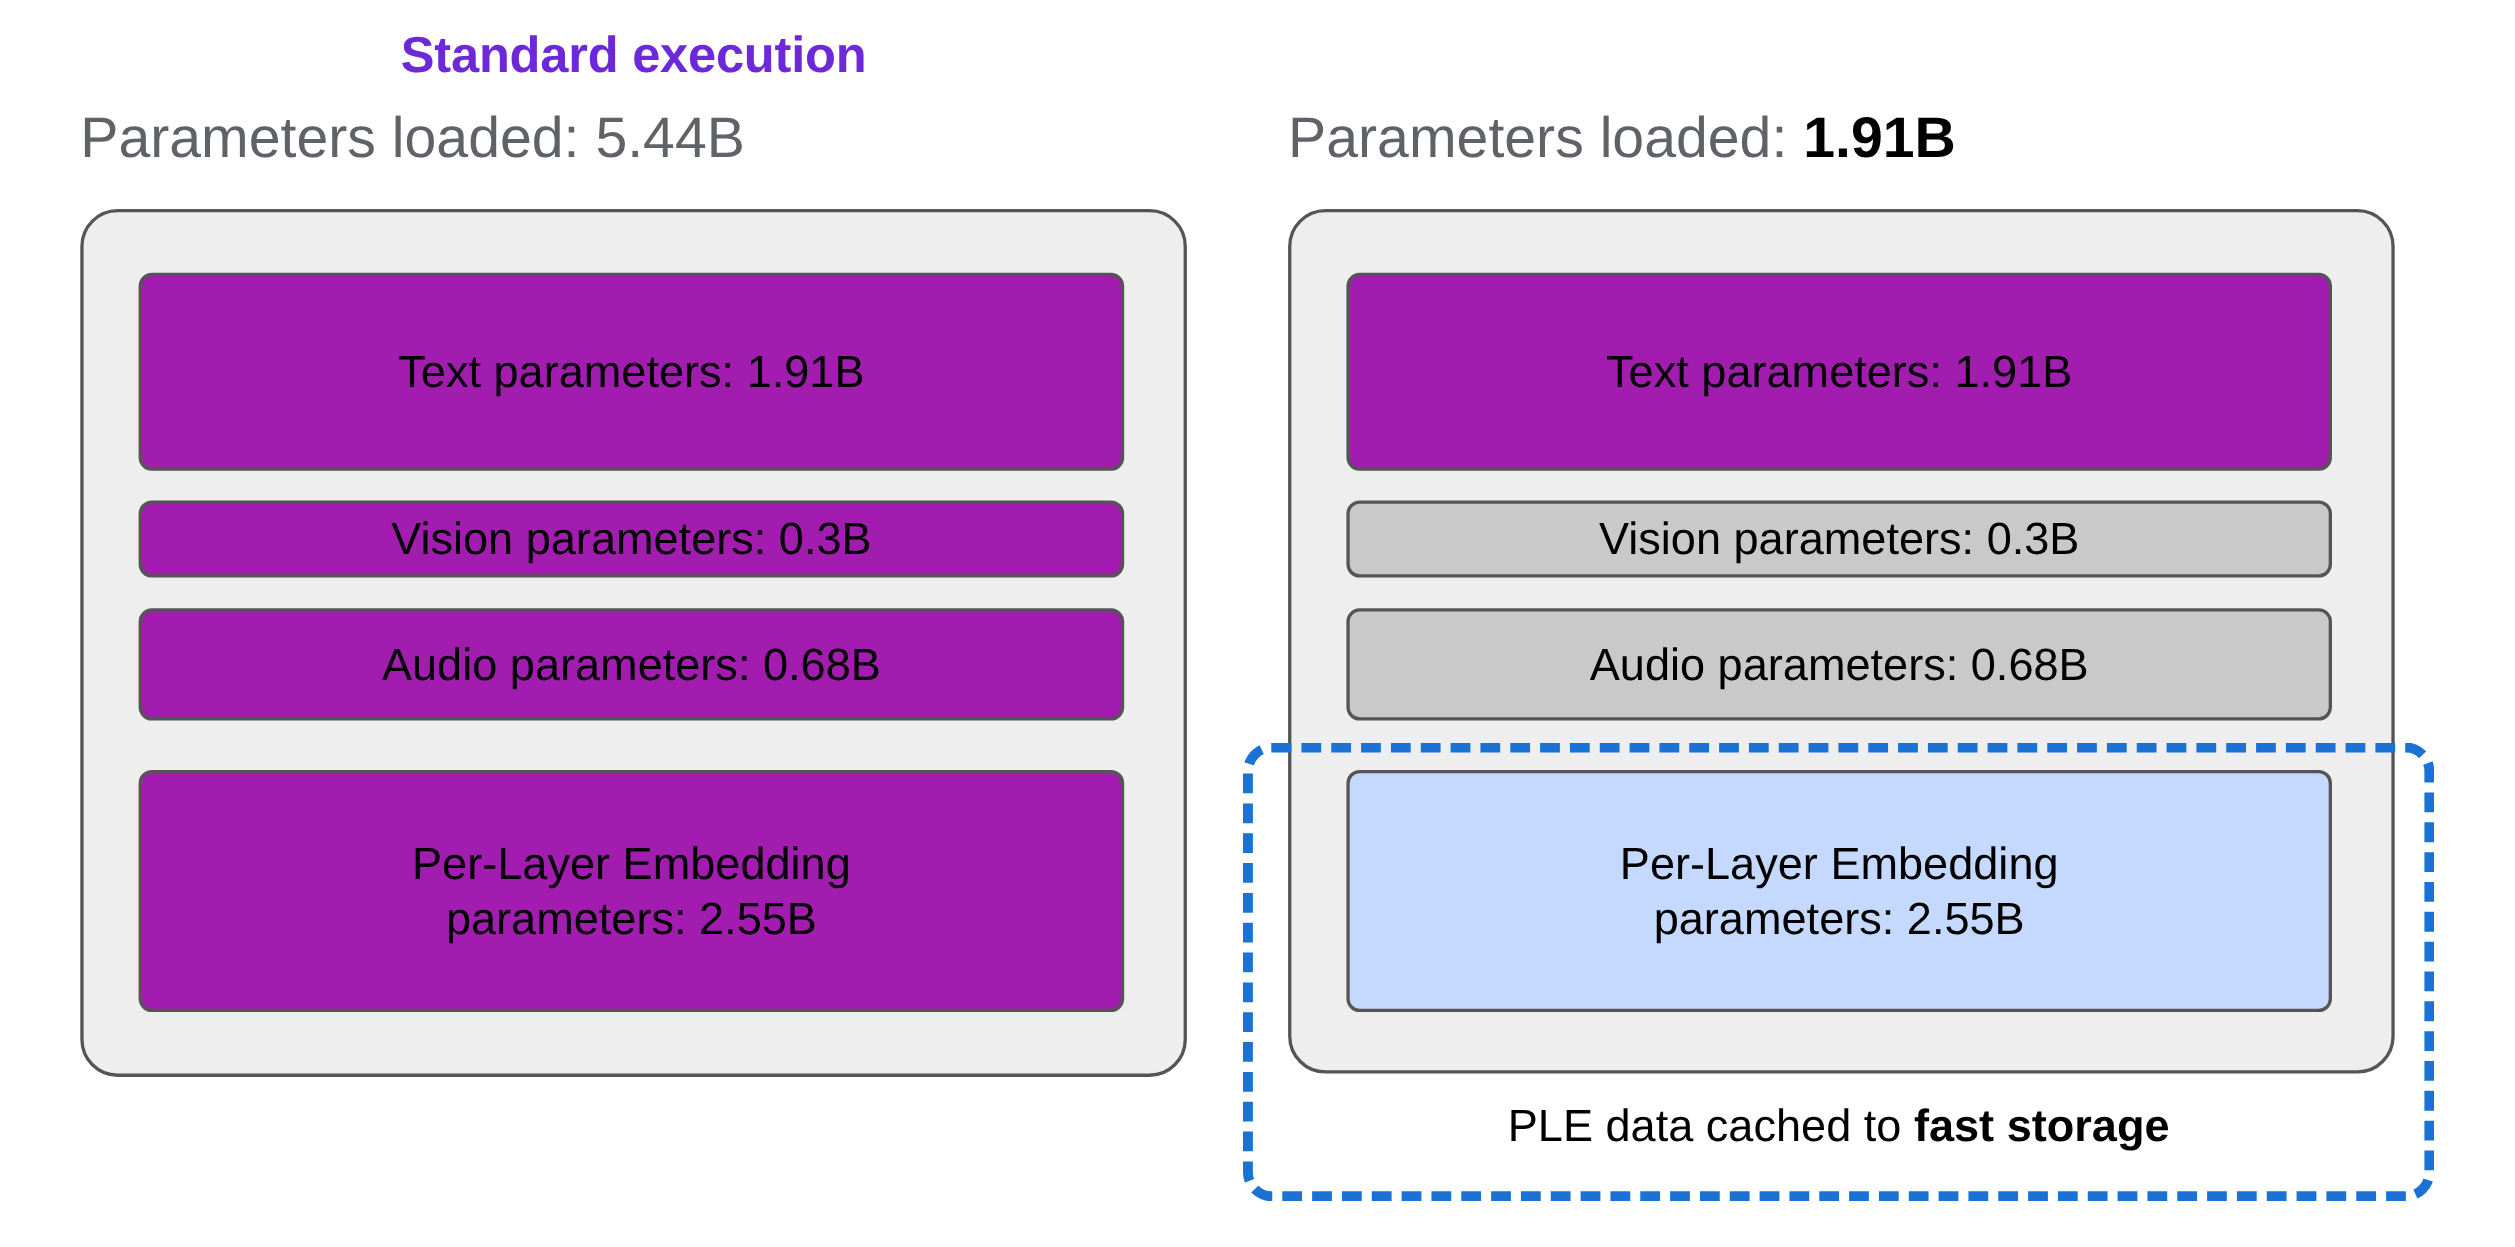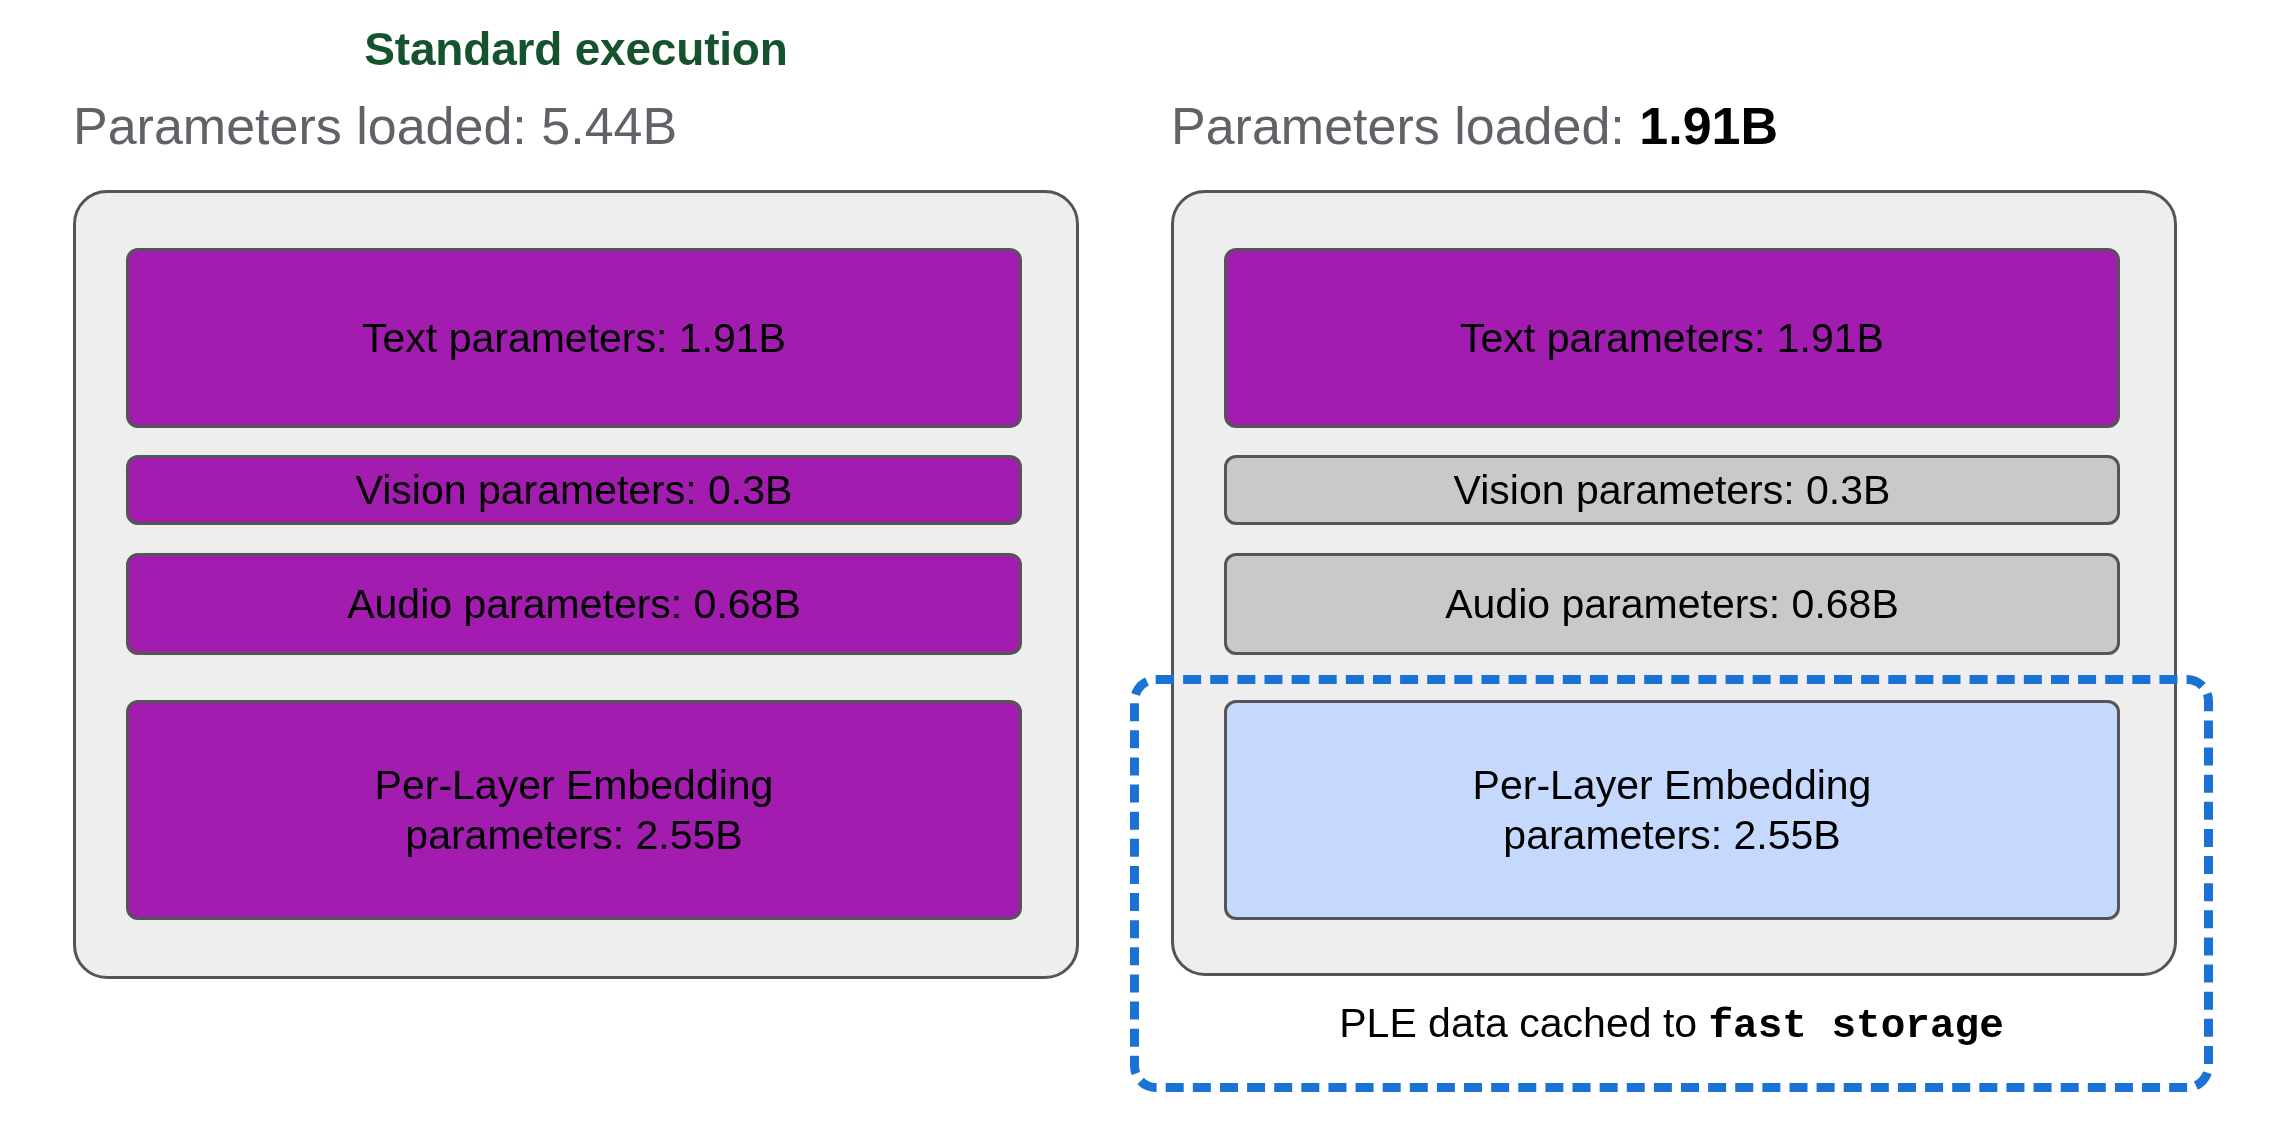--- a/index.html
+++ b/index.html
@@ -20,21 +20,21 @@
     width: 2286px;
     height: 1134px;
   }
 
   
   .col-title {
     position: absolute;
     text-align: center;
     font-weight: bold;
     font-size: 46px;
-    color: #14532d;
+    color: #6d28d9;
     letter-spacing: -0.2px;
     white-space: nowrap;
   }
   .col-sub {
     position: absolute;
     font-size: 52px;
     color: #5f6368;
     white-space: nowrap;
   }
   .col-sub b { font-weight: bold; color: #000000; }
@@ -77,21 +77,21 @@
     pointer-events: none;
   }
 
   .cache-caption {
     position: absolute;
     text-align: center;
     font-size: 41px;
     color: #000000;
     white-space: nowrap;
   }
-  .cache-caption b { font-weight: bold; font-family: Liberation Mono, monospace; }
+  .cache-caption b { font-weight: bold; }
 </style>
 </head>
 <body>
 
 <div class="canvas">
 
   <div class="col-title" style="left:73px; top:22px; width:1006px;">Standard execution</div>
 
   <div class="col-sub" style="left:73px; top:96px; width:1006px;">
     <span>Parameters loaded: </span><span>5.44B</span>

